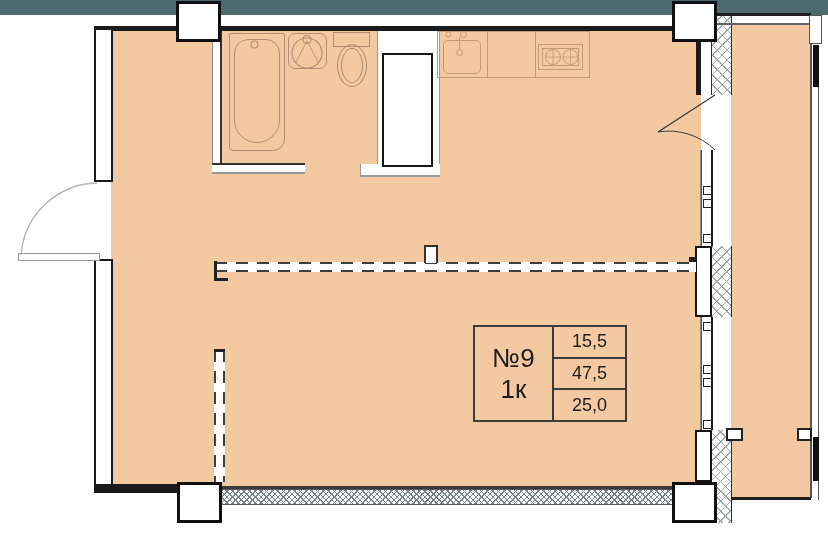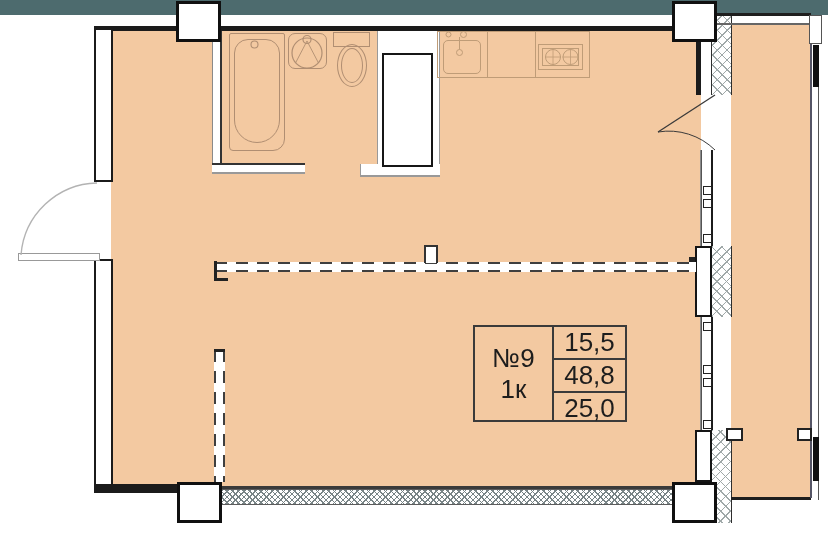--- a/index.html
+++ b/index.html
@@ -26,21 +26,21 @@
   .winbox{background:#fff;border-left:1px solid #555;border-right:2px solid #1b1b1b;z-index:9;}
   .wsq{position:absolute;box-sizing:border-box;width:9px;height:9px;left:1px;
        background:#fff;border:1.5px solid #222;}
   .dashed-h-edge{height:2px;background:repeating-linear-gradient(90deg,var(--dash,#3f3f3f) 0 12px,transparent 12px 21px);}
   .dashed-v-edge{width:2px;background:repeating-linear-gradient(180deg,var(--dash,#3f3f3f) 0 12px,transparent 12px 21px);}
   .capline{background:#222;z-index:13;}
   .card{border:2px solid #3a3a3a;display:flex;z-index:20;color:#1d1d1d;}
   .card-left{width:77px;border-right:2px solid #3a3a3a;display:flex;flex-direction:column;
              align-items:center;justify-content:center;font-size:26px;line-height:31px;}
   .card-right{flex:1;display:flex;flex-direction:column;}
-  .card-row{flex:1;display:flex;align-items:center;justify-content:center;font-size:26px;
+  .card-row{flex:1;display:flex;align-items:center;justify-content:center;font-size:18px;
             border-bottom:2px solid #3a3a3a;}
   .card-row:last-child{border-bottom:none;}
   svg.overlay{position:absolute;left:0;top:0;z-index:25;pointer-events:none;}
 </style>
 </head>
 <body>
 
 <div class="plan">
 
   <div class="abs" style="left:0;top:0;width:828px;height:15px;background:var(--top_bar,#4d6b6e);"></div>
@@ -127,21 +127,21 @@
 
   <div class="abs" style="left:18px;top:253px;width:82px;height:8px;background:#fff;border:1px solid #999;z-index:15;"></div>
 
   <div class="abs card" style="left:473px;top:325px;width:154px;height:97px;">
     <div class="card-left">
       <span>№9</span>
       <span>1к</span>
     </div>
     <div class="card-right">
       <div class="card-row">15,5</div>
-      <div class="card-row">48,8</div>
+      <div class="card-row">47,5</div>
       <div class="card-row">25,0</div>
     </div>
   </div>
 
   <svg class="overlay" width="828" height="534" viewBox="0 0 828 534">
 
     <path d="M 97 183 A 78 78 0 0 0 21 255" fill="none" stroke="#b3b3b3" stroke-width="1.4"></path>
 
     <path d="M 715 95 L 658 132" fill="none" stroke="#3a3a3a" stroke-width="1.3"></path>
     <path d="M 658 132 A 66 66 0 0 1 715 150" fill="none" stroke="#3a3a3a" stroke-width="1"></path>

